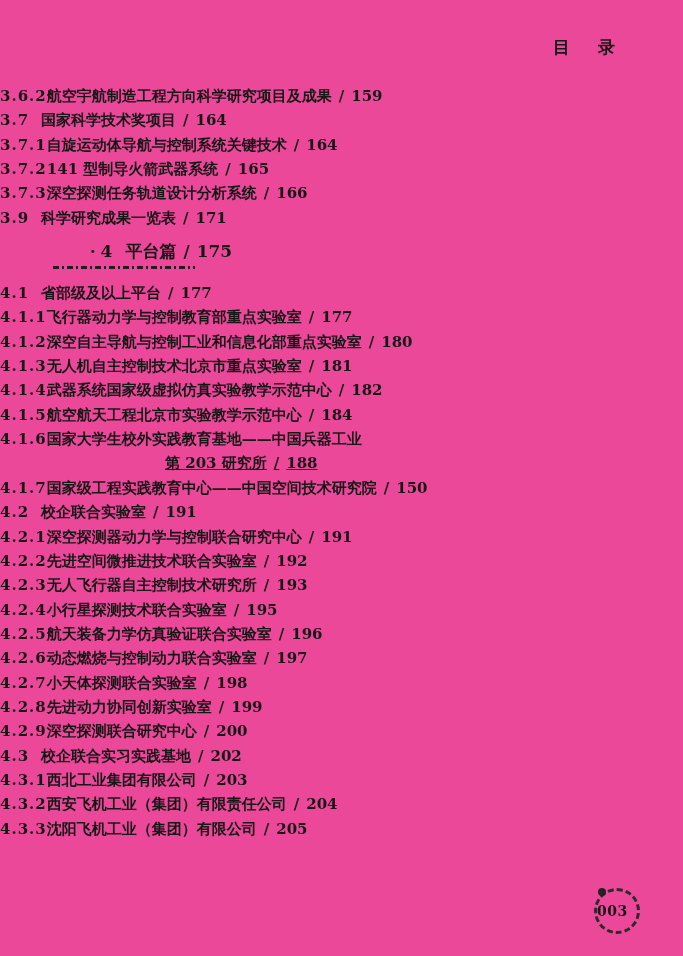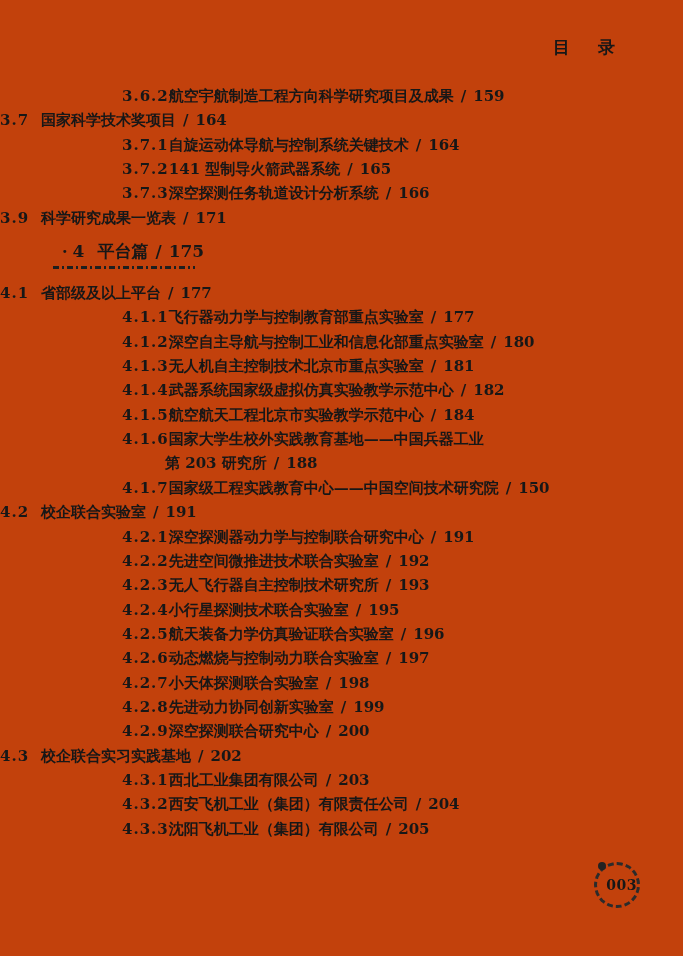--- a/index.html
+++ b/index.html
@@ -1,21 +1,21 @@
 <!DOCTYPE html>
 <html><head>
 <meta charset="utf-8">
 <style>
   html, body { margin: 0; padding: 0; background: #e8e8e8; }
   .page {
     position: relative;
     width: 683px;
     height: 956px;
     margin: 0 auto;
-    background: #c2410c;
+    background: #ec4899;
     font-family: "DejaVu Serif", "Liberation Serif", serif;
     font-weight: 700;
     color: #171717;
     overflow: hidden;
   }
   .running-head {
     position: absolute;
     left: 553px;
     top: 36px;
     font-size: 17px;
@@ -28,24 +28,24 @@
     top: 84px;
     right: 0;
   }
   .row {
     height: 24.35px;
     line-height: 24.35px;
     font-size: 15px;
     white-space: nowrap;
   }
   .lvl1 { }
-  .lvl2 { padding-left: 122px; }
-  .lvl3 { padding-left: 165px; }
+  .lvl2 { }
+  .lvl3 { padding-left: 165px; text-decoration: underline; }
   .lvl0 {
-    padding-left: 62px;
+    padding-left: 90px;
     font-size: 17px;
     height: 25px;
     line-height: 25px;
     margin-top: 9px;
     margin-bottom: 17px;
     position: relative;
   }
   .num {
     display: inline-block;
     letter-spacing: 1px;
@@ -65,29 +65,29 @@
     bottom: -5px;
     width: 142px;
     height: 3px;
     background: repeating-linear-gradient(90deg,
       #1f1f1f 0 6px, transparent 6px 9px,
       #1f1f1f 9px 11px, transparent 11px 14px);
   }
   .page-badge {
     position: absolute;
     left: 594px;
-    top: 862px;
+    top: 888px;
     width: 46px;
     height: 46px;
     box-sizing: border-box;
     border: 3px dashed #2b2b2b;
     border-radius: 50%;
     display: flex;
     align-items: center;
-    justify-content: flex-end;
+    justify-content: flex-start;
     font-size: 14px;
     letter-spacing: 0.5px;
   }
   .page-badge::before {
     content: '';
     position: absolute;
     left: 1px;
     top: -3px;
     width: 8px;
     height: 8px;

